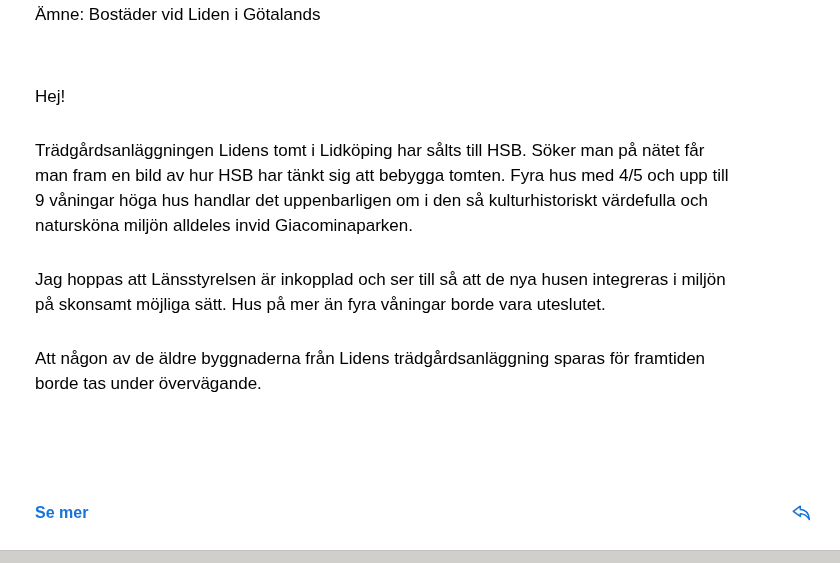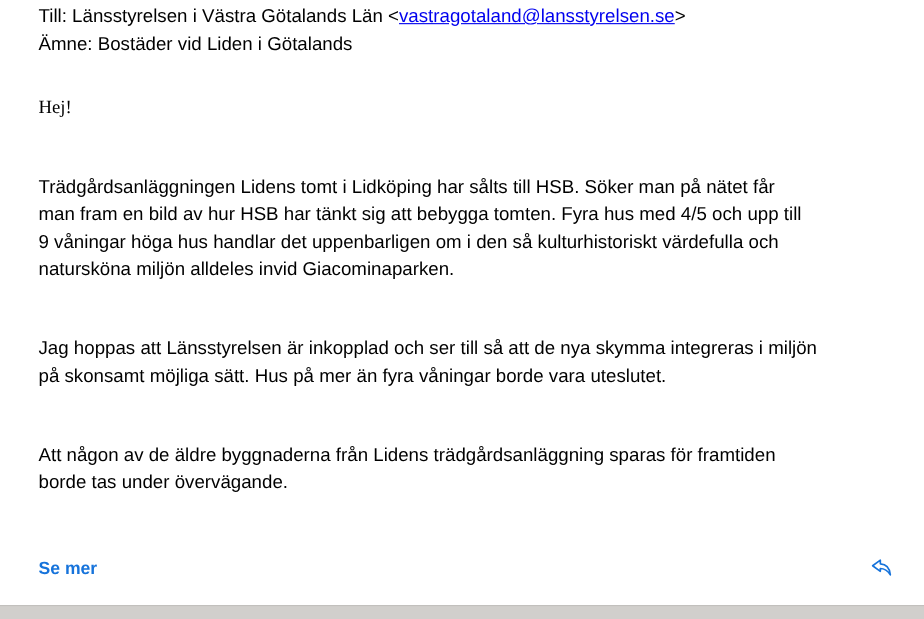--- a/index.html
+++ b/index.html
@@ -23,32 +23,32 @@
     text-decoration: underline;
     cursor: pointer;
   }
   .email-body {
     padding: 0 30px 0 35px;
     font-size: 17px;
     line-height: 25px;
     color: #000000;
     white-space: pre-line;
   }
-  .email-body .greeting { margin-top: 8px; font-family: Liberation Serif, serif; }
-  .email-body .para { margin-top: 22px; }
+  .email-body .greeting { margin-top: 32px; }
+  .email-body .para { margin-top: 4px; }
 
   .footer-row {
     position: absolute;
     left: 35px;
     right: 26px;
     top: 499px;
     height: 28px;
     display: flex;
     justify-content: space-between;
-    align-items: flex-end;
+    align-items: center;
   }
   .see-more {
     color: #1673db;
     font-size: 16px;
     font-weight: 600;
     text-decoration: none;
     cursor: pointer;
   }
   .reply-btn {
     background: none;
@@ -69,31 +69,30 @@
     background: #d1cfcc;
     border-top: 1px solid #c2c0bd;
   }
 </style>
 </head>
 <body>
 
 <div class="screen">
 
   <div class="email-header">
-    <div><span>Till: Länsstyrelsen i Västra Götalands Län &lt;</span><a class="email-link">vastragotaland@lansstyrelsen.se</a><span>&gt;</span></div>
     <div>Ämne: Bostäder vid Liden i Götalands</div>
   </div>
 
   <div class="email-body">
     <p class="greeting">Hej!</p>
     <p class="para">Trädgårdsanläggningen Lidens tomt i Lidköping har sålts till HSB. Söker man på nätet får
 man fram en bild av hur HSB har tänkt sig att bebygga tomten. Fyra hus med 4/5 och upp till
 9 våningar höga hus handlar det uppenbarligen om i den så kulturhistoriskt värdefulla och
 natursköna miljön alldeles invid Giacominaparken.</p>
-    <p class="para">Jag hoppas att Länsstyrelsen är inkopplad och ser till så att de nya skymma integreras i miljön
+    <p class="para">Jag hoppas att Länsstyrelsen är inkopplad och ser till så att de nya husen integreras i miljön
 på skonsamt möjliga sätt. Hus på mer än fyra våningar borde vara uteslutet.</p>
     <p class="para">Att någon av de äldre byggnaderna från Lidens trädgårdsanläggning sparas för framtiden
 borde tas under övervägande.</p>
   </div>
 
   <div class="footer-row">
     <a class="see-more">Se mer</a>
     <button class="reply-btn">
       <svg width="25" height="22" viewBox="0 0 24 22" aria-hidden="true">
         <path d="M3.8 9.3 L10.8 4.2 L10.8 7.6 C15.4 7.8 19.2 10.4 19.9 17.6 C17.1 13.2 14.2 11.8 10.8 11.8 L10.8 14.4 Z" fill="none" stroke="#1673db" stroke-width="1.5" stroke-linejoin="round"></path>

